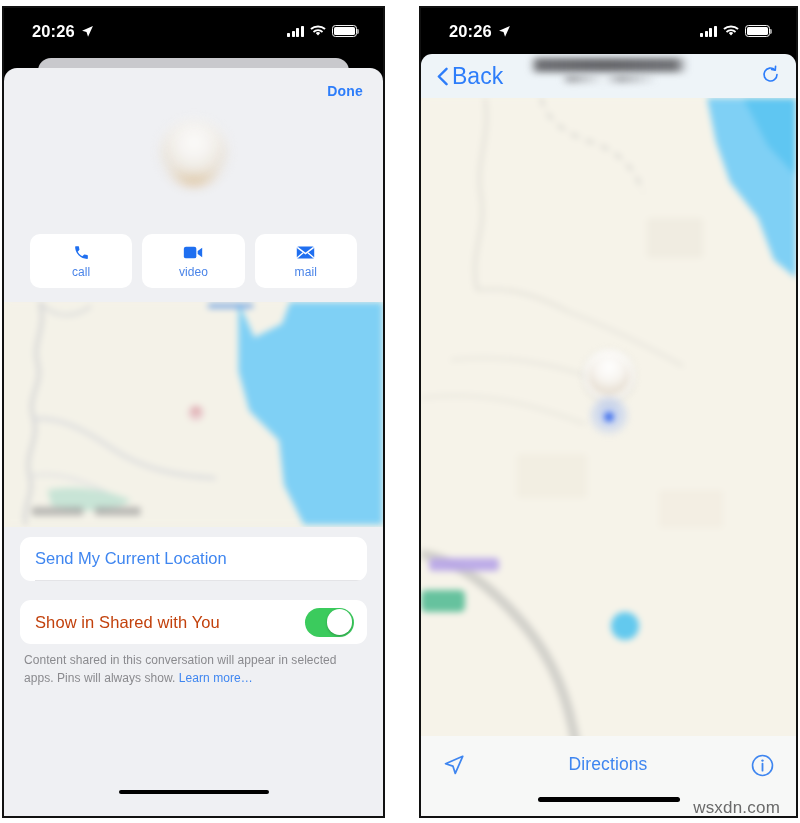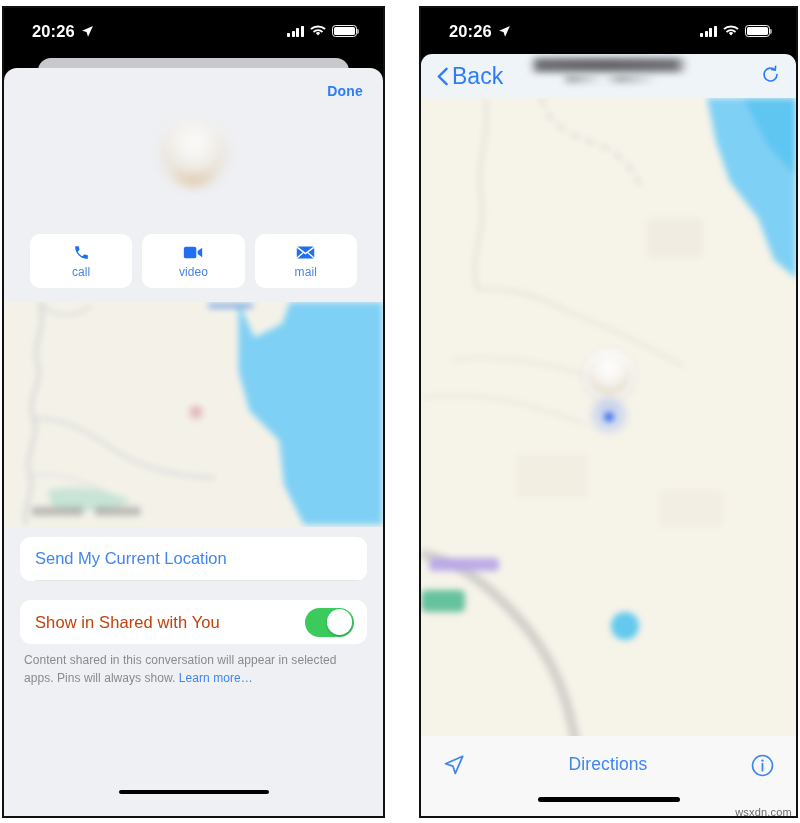--- a/index.html
+++ b/index.html
@@ -376,23 +376,23 @@
     width: 142px;
     height: 5px;
     background: #000;
     border-radius: 3px;
     z-index: 60;
   }
   .home-indicator.left-phone { bottom: 22px; width: 150px; height: 4.5px; }
 
   .watermark {
     position: absolute;
-    right: 8px;
+    right: 20px;
     bottom: 5px;
-    font-size: 11px;
+    font-size: 17px;
     color: #6a6a6a;
     letter-spacing: .2px;
     z-index: 80;
   }
 </style>
 </head>
 <body>
 
 <div class="stage">
 

